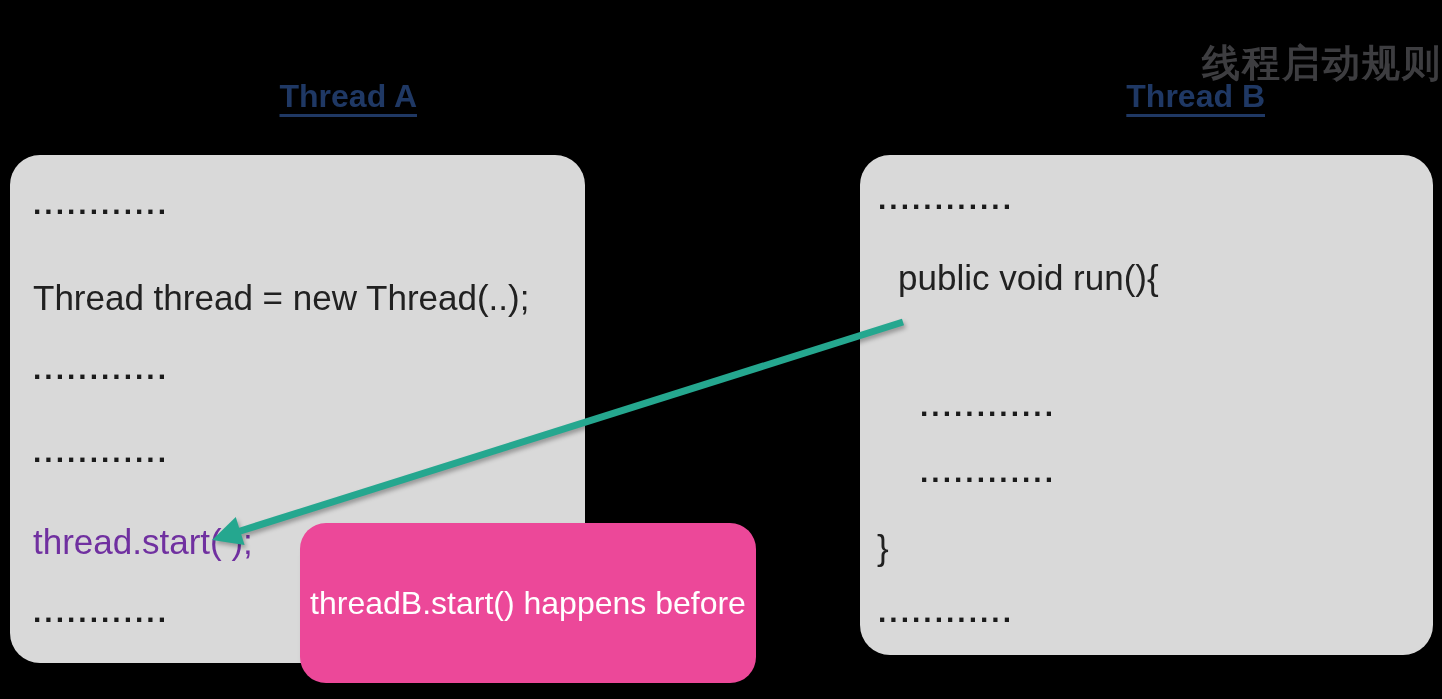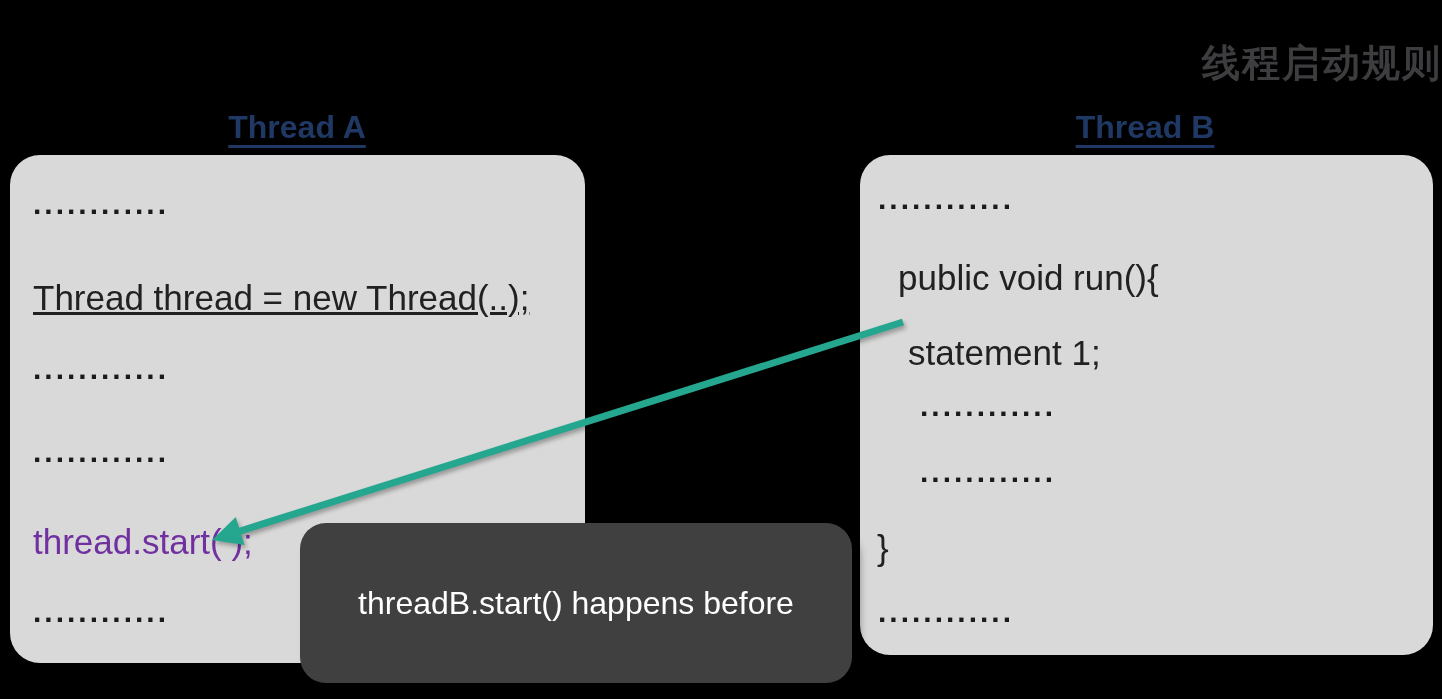--- a/index.html
+++ b/index.html
@@ -16,23 +16,23 @@
     top: 38px; left: 0; width: 100%;
     text-align: right;
     font-size: 38px;
     font-weight: bold;
     color: #3d3d40;
     letter-spacing: 2px;
   }
 
   .thread-header {
     position: absolute;
-    top: 109px;
+    top: 78px;
     width: 240px;
-    text-align: center;
+    text-align: right;
     font-size: 32px;
     font-weight: bold;
     color: #1f3864;
     text-decoration: underline;
     text-decoration-thickness: 3px;
     text-underline-offset: 7px;
     white-space: nowrap;
   }
   .thread-header.a { left: 177px; }
   .thread-header.b { left: 1025px; }
@@ -56,40 +56,40 @@
     font-size: 30px;
     line-height: 38px;
     font-weight: bold;
     letter-spacing: 3px;
     color: #1a1a1a;
   }
   .purple { color: #7030a0; }
 
   
   .a-l0 { left: 23px; top: 30px; }
-  .a-l1 { left: 23px; top: 121px; text-decoration: underline; }
+  .a-l1 { left: 23px; top: 121px; }
   .a-l2 { left: 23px; top: 195px; }
   .a-l3 { left: 23px; top: 278px; }
   .a-l4 { left: 23px; top: 365px; }
   .a-l5 { left: 23px; top: 438px; }
 
   
   .b-l0 { left: 18px; top: 25px; }
   .b-l1 { left: 28px; top: 101px; margin-left: 10px; }
   .b-l2 { left: 48px; top: 176px; }
   .b-l3 { left: 60px; top: 232px; }
   .b-l4 { left: 60px; top: 298px; }
   .b-l5 { left: 17px; top: 371px; }
   .b-l6 { left: 18px; top: 438px; }
 
   .callout {
     position: absolute;
     left: 300px; top: 523px;
-    width: 552px; height: 160px;
-    background: #404040;
+    width: 456px; height: 160px;
+    background: #ec4899;
     border-radius: 26px;
     box-shadow: 7px 8px 8px rgba(0,0,0,0.45);
     display: flex;
     flex-direction: column;
     align-items: center;
     justify-content: center;
     gap: 16px;
     z-index: 3;
   }
   .callout .callout-line {
@@ -122,21 +122,20 @@
   <div class="code-line a-l1">Thread thread = new Thread(..);</div>
   <div class="code-line dots a-l2">............</div>
   <div class="code-line dots a-l3">............</div>
   <div class="code-line purple a-l4">thread.start( );</div>
   <div class="code-line dots a-l5">............</div>
 </div>
 
 <div class="code-box b">
   <div class="code-line dots b-l0">............</div>
   <div class="code-line b-l1">public void run(){</div>
-  <div class="code-line b-l2">statement 1;</div>
   <div class="code-line dots b-l3">............</div>
   <div class="code-line dots b-l4">............</div>
   <div class="code-line b-l5">}</div>
   <div class="code-line dots b-l6">............</div>
 </div>
 
 <div class="callout">
   <div class="callout-line">threadB.start() happens before</div>
 </div>
 

